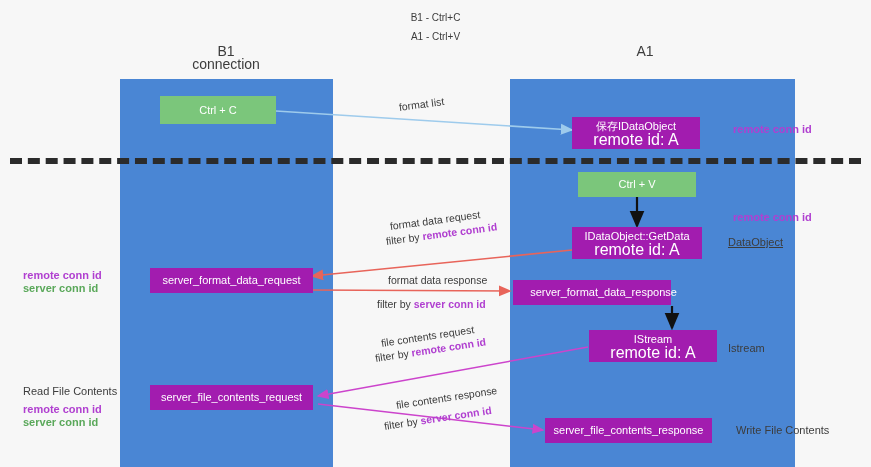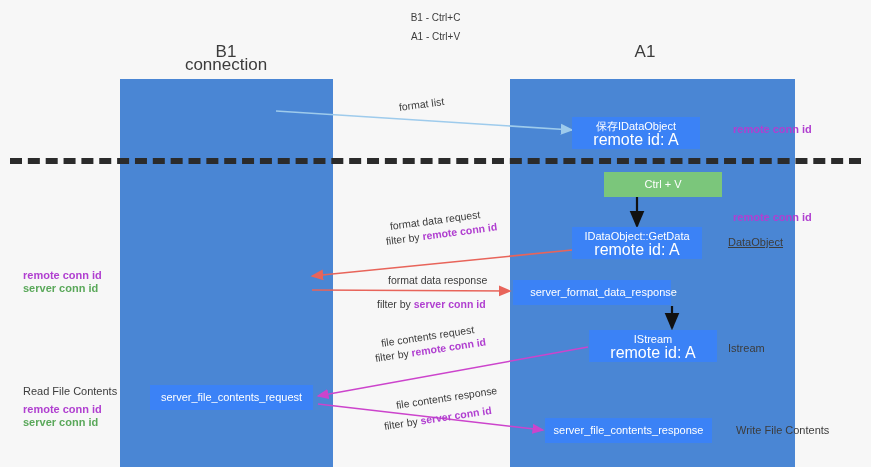--- a/index.html
+++ b/index.html
@@ -16,32 +16,32 @@
   .lane{position:absolute;background:#4a86d4;}
   #lane-b1{left:120px;top:79px;width:213px;height:388px;}
   #lane-a1{left:510px;top:79px;width:285px;height:388px;}
   
   #title{
     position:absolute;left:0;top:8px;width:871px;
     text-align:center;color:#3c3c3c;font-size:10px;line-height:19px;
   }
   .col-head{
     position:absolute;text-align:center;color:#3c3c3c;
-    font-size:17px;line-height:13px;
+    font-size:14px;line-height:13px;
   }
   #head-b1{left:146px;top:45px;width:160px;}
   #head-a1{left:565px;top:45px;width:160px;}
   
   .box{
     position:absolute;box-sizing:border-box;
     display:flex;flex-direction:column;align-items:center;justify-content:center;
     color:#ffffff;font-size:11px;line-height:13px;text-align:center;
   }
   .box.green{background:#7bc67b;}
-  .box.orange{background:#3b82f6;}
+  .box.orange{background:#a21caf;}
   .box .l2{font-size:16px;}
   
   .txt{position:absolute;color:#3c3c3c;font-size:11px;line-height:13px;white-space:nowrap;}
   .txt.purple{color:#b03fd0;font-weight:bold;}
   .txt.green{color:#5aa85a;font-weight:bold;}
   .lbl{position:absolute;font-size:10.5px;line-height:14px;color:#3c3c3c;white-space:nowrap;}
   .lbl b.purple{color:#b03fd0;}
   .rot-1{transform:rotate(-7.5deg);transform-origin:left top;}
   .rot-2{transform:rotate(-8.5deg);transform-origin:left top;}
   
@@ -98,35 +98,41 @@
 
     <path d="M672,306 L672,328" stroke="#111111" stroke-width="2.2" fill="none" marker-end="url(#ah-black)"></path>
 
     <line x1="588" y1="347" x2="318" y2="396" stroke="#cc44cc" stroke-width="1.5" marker-end="url(#ah-mag)"></line>
 
     <line x1="318" y1="404" x2="543" y2="430" stroke="#cc44cc" stroke-width="1.5" marker-end="url(#ah-mag)"></line>
   </svg>
 
   <div id="divider"></div>
 
+  <div class="box green abs" style="left:160px;top:96px;width:116px;height:28px;">
+    <span>Ctrl + C</span>
+  </div>
 
   <div class="box orange abs" style="left:572px;top:117px;width:128px;height:32px;">
     <span>保存IDataObject</span>
     <span class="l2">remote id: A</span>
   </div>
 
-  <div class="box green abs" style="left:578px;top:172px;width:118px;height:25px;margin-left:26px;">
+  <div class="box green abs" style="left:578px;top:172px;width:118px;height:25px;">
     <span>Ctrl + V</span>
   </div>
 
   <div class="box orange abs" style="left:572px;top:227px;width:130px;height:32px;">
     <span>IDataObject::GetData</span>
     <span class="l2">remote id: A</span>
   </div>
 
+  <div class="box orange abs" style="left:150px;top:268px;width:163px;height:25px;">
+    <span>server_format_data_request</span>
+  </div>
 
   <div class="box orange abs" style="left:513px;top:280px;width:158px;height:25px;padding-left:23px;">
     <span>server_format_data_response</span>
   </div>
 
   <div class="box orange abs" style="left:589px;top:330px;width:128px;height:32px;">
     <span>IStream</span>
     <span class="l2">remote id: A</span>
   </div>
 

